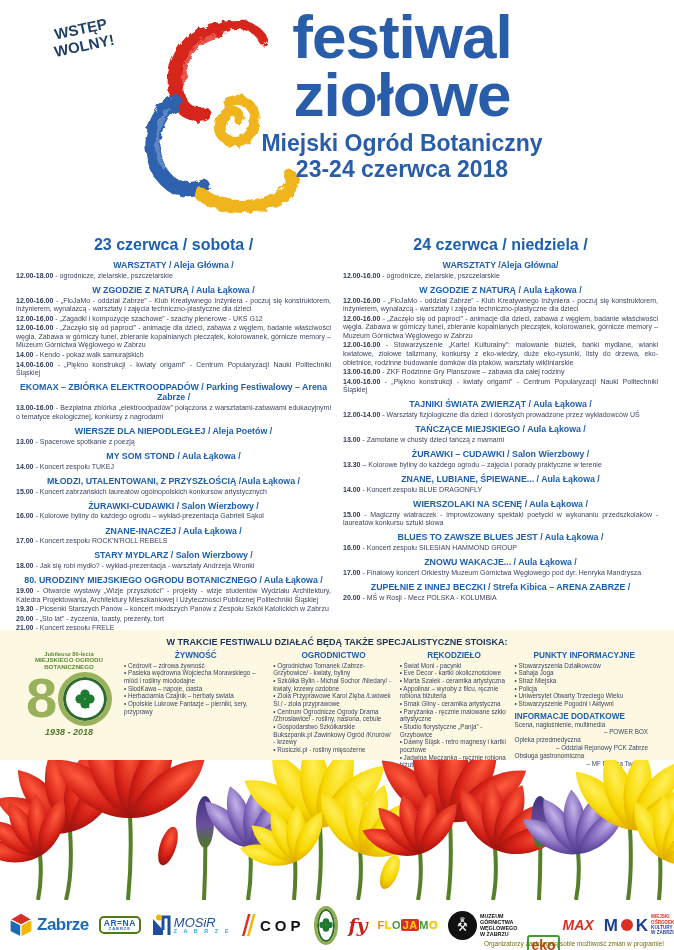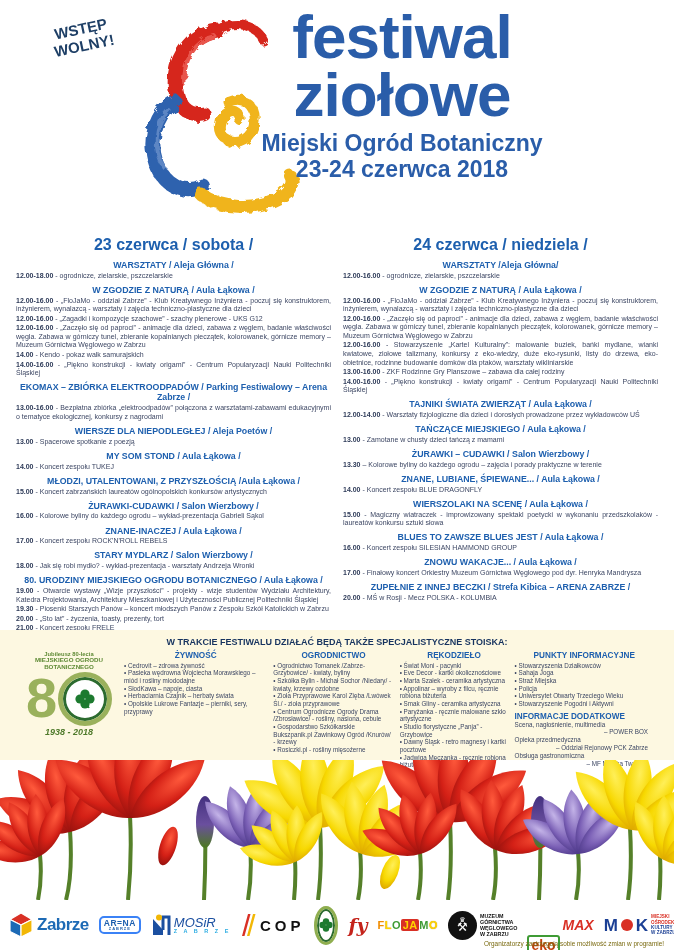--- a/index.html
+++ b/index.html
@@ -51,21 +51,21 @@
   .extra-val{text-align:right;padding-right:6px;}
 
   
   .flowers{height:140px;position:relative;}
   .flowers svg{display:block;width:674px;height:140px;}
 
   
   .footer{height:50px;display:flex;align-items:center;gap:10px;padding:0 8px;position:relative;background:#fff;}
   .flogo{display:flex;align-items:center;gap:3px;flex-shrink:0;}
   .zabrze-txt{font-size:17px;font-weight:bold;color:#1d6ab5;letter-spacing:-.5px;}
-  .arena-box{border:2px solid #3b82f6;border-radius:5px;padding:1px 3px;text-align:center;color:#1d5fae;line-height:1;}
+  .arena-box{border:2px solid #4d7c0f;border-radius:5px;padding:1px 3px;text-align:center;color:#1d5fae;line-height:1;}
   .arena-l1{font-size:8.5px;font-weight:bold;letter-spacing:.5px;}
   .arena-l2{font-size:4px;font-weight:bold;letter-spacing:1px;}
   .mosir-txt{line-height:1;}
   .mosir-name{font-size:13px;font-weight:normal;font-style:italic;color:#1b4fa0;}
   .mosir-city{font-size:5.5px;font-weight:bold;color:#29abe2;letter-spacing:2.5px;}
   .cop-txt{font-size:15px;font-weight:bold;color:#111;letter-spacing:4px;}
   .badge-clover{width:33px;height:33px;border-radius:50%;border:3px solid #8fae4f;background:#fff;
                 box-shadow:inset 0 0 0 2px #2c6b2f;display:flex;align-items:center;justify-content:center;}
   .fy{font-family:"DejaVu Serif", serif;font-style:italic;font-weight:bold;font-size:19px;color:#c4231b;line-height:1;}
   .flojamo{font-size:11px;font-weight:bold;letter-spacing:.5px;}

